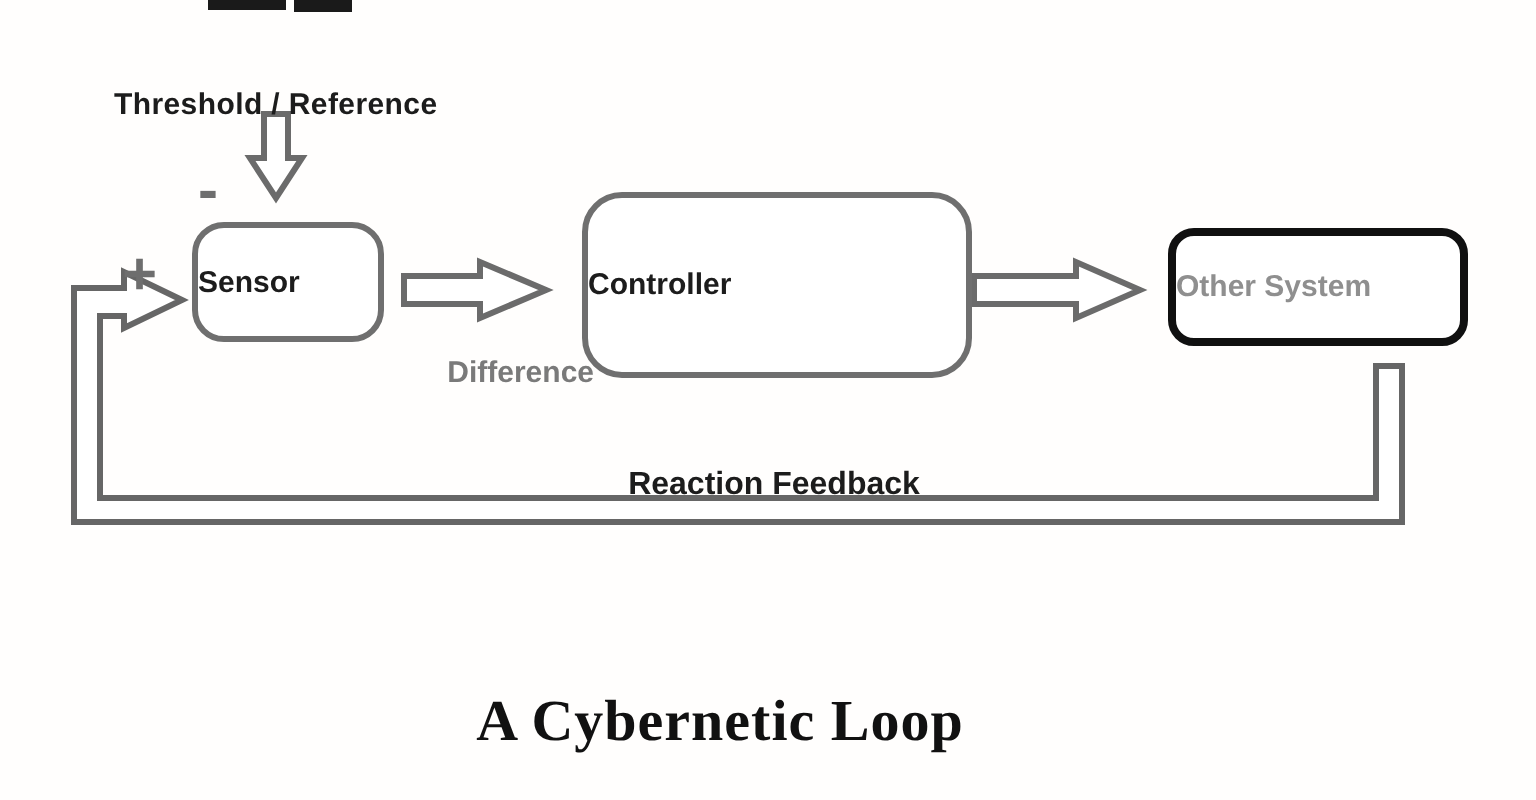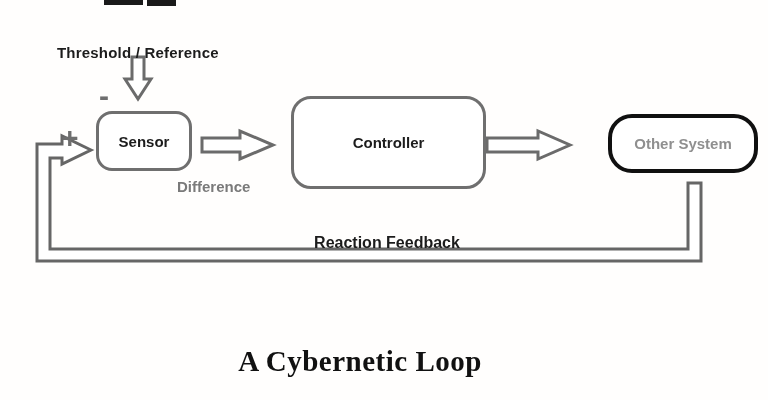--- a/index.html
+++ b/index.html
@@ -4,38 +4,38 @@
 <style>
   html,body{margin:0;padding:0;background:#ffffff;}
   #canvas{
     position:relative;width:768px;height:400px;background:#fffefd;
     overflow:hidden;font-family:"Liberation Sans",sans-serif;
   }
   svg.layer{position:absolute;left:0;top:0;width:768px;height:400px;}
 
   
   .node{
-    position:absolute;display:flex;align-items:center;justify-content:center;
+    position:absolute;display:flex;align-items:center;justify-content:flex-start;
     background:#ffffff;box-sizing:border-box;
     font-weight:bold;font-size:15px;color:#1c1c1c;
   }
   .node.gray-border{border:3px solid #6f6f6f;}
   #sensor-box{left:96px;top:111px;width:96px;height:60px;border-radius:16px;}
   #controller-box{left:291px;top:96px;width:195px;height:93px;border-radius:20px;}
   #other-system-box{
-    left:608px;top:114px;width:150px;height:59px;border-radius:24px;
+    left:584px;top:114px;width:150px;height:59px;border-radius:13px;
     border:4px solid #101010;color:#8f8f8f;
   }
 
   
   .lbl{position:absolute;font-weight:bold;white-space:nowrap;margin-top:11px;}
   #threshold-label{left:57px;top:33px;font-size:15px;color:#1c1c1c;letter-spacing:.2px;}
   #minus-sign{left:99px;top:70px;font-size:30px;color:#6e6e6e;line-height:30px;}
   #plus-sign{left:61px;top:109px;font-size:30px;color:#6e6e6e;line-height:36px;}
-  #difference-label{left:177px;top:167px;width:120px;text-align:left;font-size:15px;color:#7a7a7a;}
+  #difference-label{left:177px;top:167px;width:120px;text-align:right;font-size:15px;color:#7a7a7a;}
   #action-label{left:466px;top:167px;width:120px;text-align:center;font-size:15px;color:#7a7a7a;}
   #feedback-label{left:287px;top:223px;width:200px;text-align:center;font-size:16px;color:#1c1c1c;}
   #diagram-title{
     left:14px;top:334px;width:692px;text-align:center;
     font-family:"Liberation Serif","DejaVu Serif",serif;
     font-size:29px;color:#111111;letter-spacing:.5px;
   }
 
   
   .top-artifact{position:absolute;background:#1a1a1a;top:0;}

